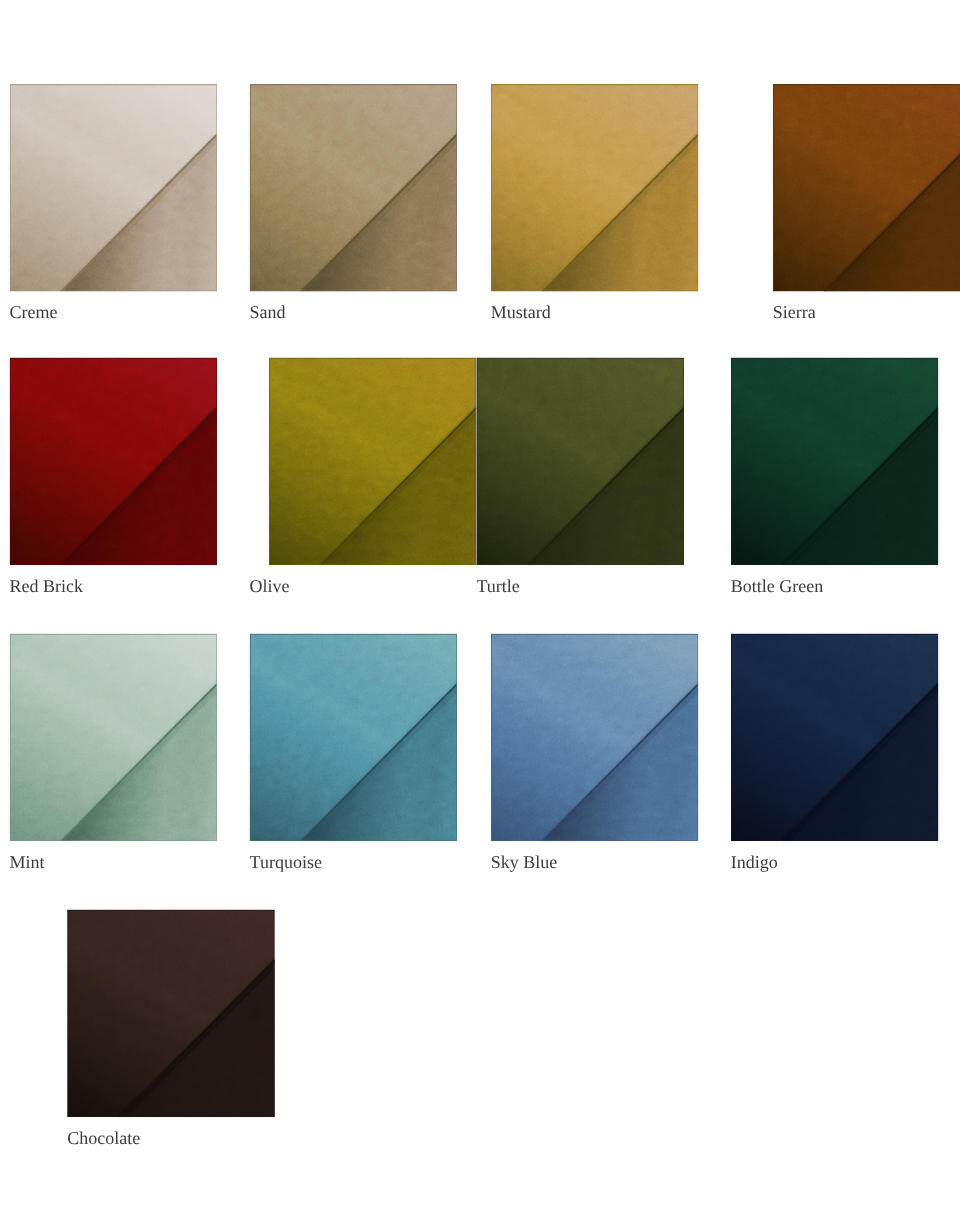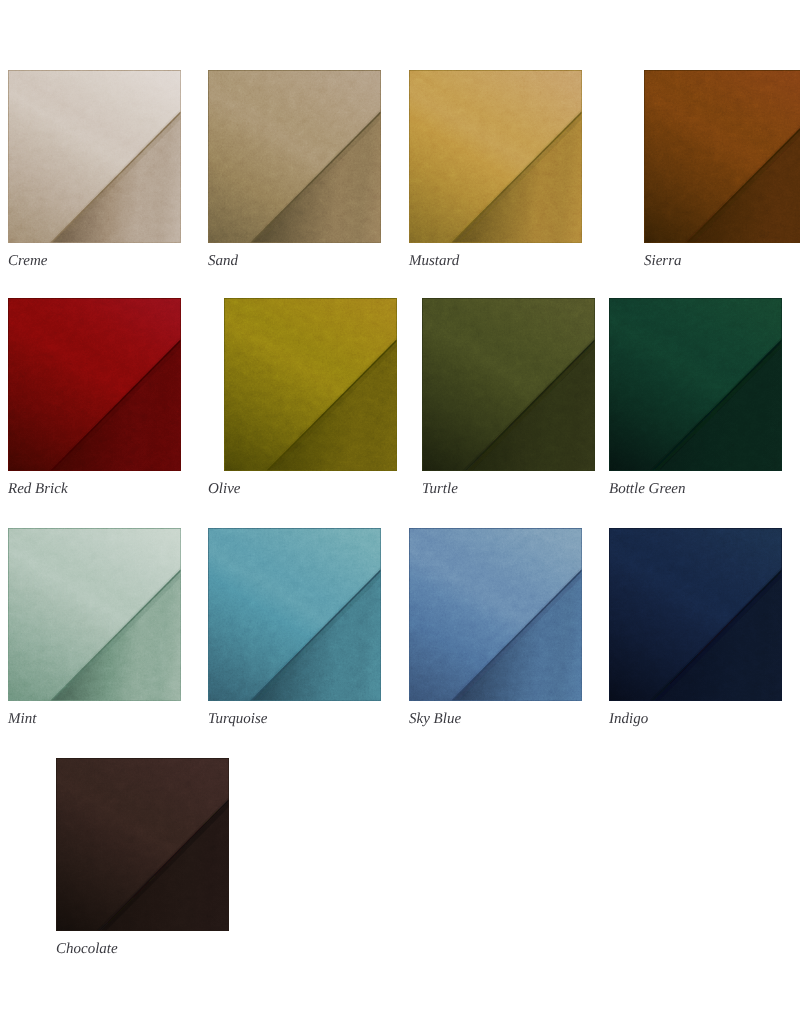--- a/index.html
+++ b/index.html
@@ -16,21 +16,20 @@
   .swatch{isolation:isolate;}
   .swatch svg{display:block;width:173px;height:173px;position:absolute;left:0;top:0;}
   .swatch svg.tex{mix-blend-mode:overlay;}
   .label{
     position:absolute;left:0;top:184px;
     font-family:"Liberation Serif",serif;
     font-size:15px;font-weight:400;color:#3a3a40;
     line-height:15px;white-space:nowrap;
     -webkit-font-smoothing:antialiased;
     transform:translateZ(0);
-    font-style:italic;
   }
 </style>
 </head>
 <body>
 
 <div class="page">
   <div id="grid">
       <div class="cell" style="left: 8px; top: 70px;">
         <div class="swatch">
           <svg class="sh" viewBox="0 0 173 173" width="173" height="173" preserveAspectRatio="none">
@@ -414,21 +413,21 @@
                 <feTurbulence type="fractalNoise" baseFrequency="0.024 0.03" numOctaves="3" seed="48"></feTurbulence>
                 <feColorMatrix type="saturate" values="0"></feColorMatrix>
               </filter>
             </defs>
             <rect width="173" height="173" filter="url(#g5c)" opacity="0.17"></rect>
             <rect width="173" height="173" filter="url(#g5n)" opacity="0.16"></rect>
           </svg>
         </div>
         <div class="label">Olive</div>
       </div>
-      <div class="cell" style="left: 422px; top: 298px; text-align: right;">
+      <div class="cell" style="left: 397px; top: 298px; text-align: right;">
         <div class="swatch">
           <svg class="sh" viewBox="0 0 173 173" width="173" height="173" preserveAspectRatio="none">
             <defs>
               <linearGradient id="g6ul" gradientUnits="userSpaceOnUse" x1="24" y1="187" x2="148" y2="-15">
                 <stop offset="0" stop-color="#1d210d"></stop>
                 <stop offset="0.06" stop-color="#222710"></stop>
                 <stop offset="0.29" stop-color="#373d1a"></stop>
                 <stop offset="0.45" stop-color="#43491f"></stop>
                 <stop offset="0.54" stop-color="#4c5224"></stop>
                 <stop offset="0.62" stop-color="#4a5023"></stop>

